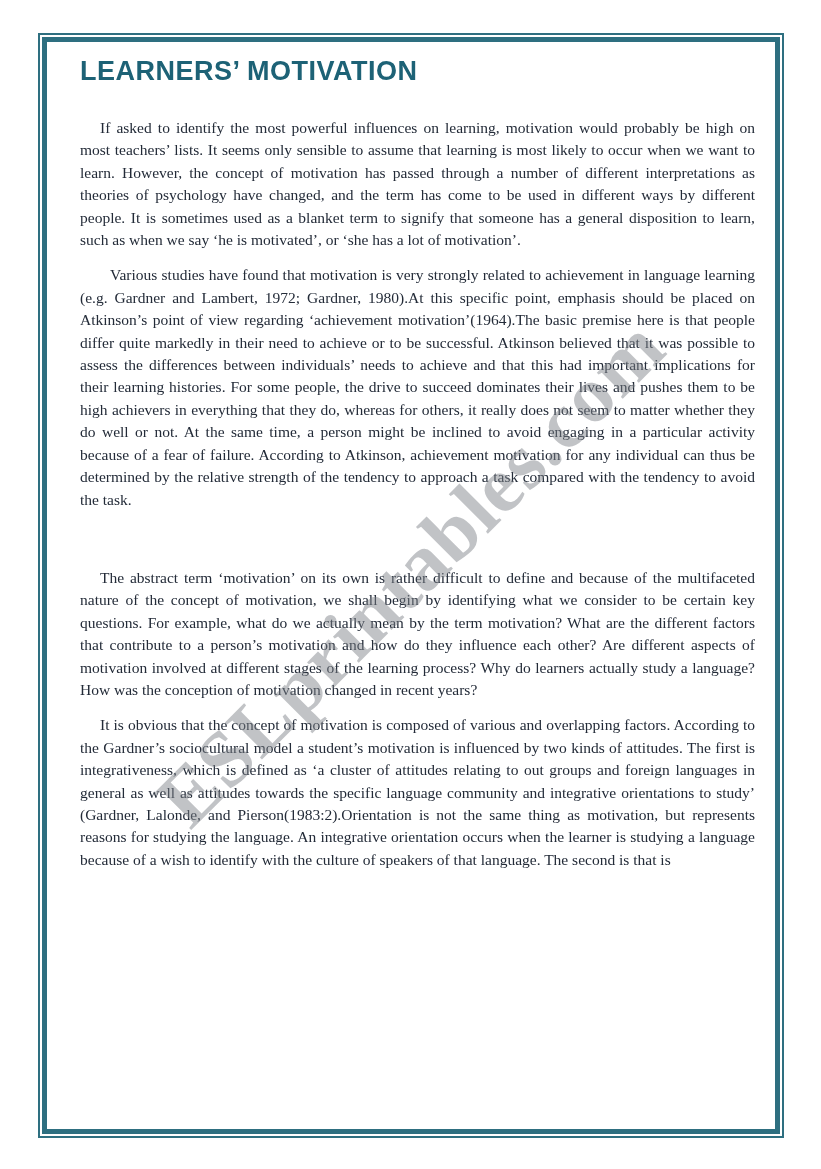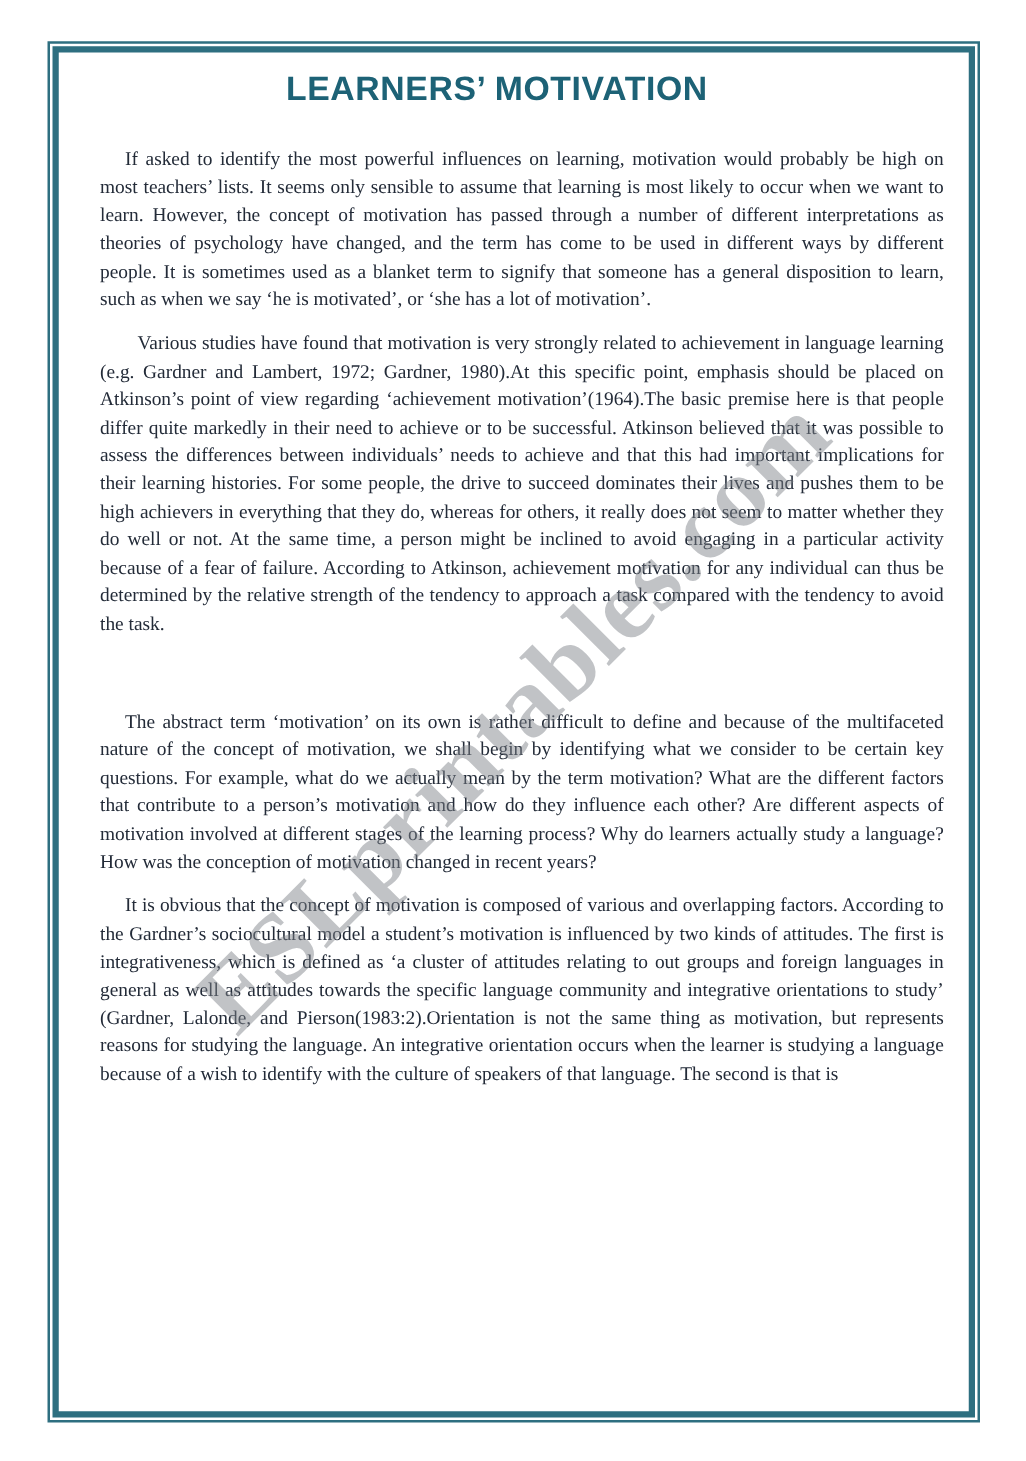--- a/index.html
+++ b/index.html
@@ -42,21 +42,21 @@
     position: relative;
     z-index: 1;
     padding: 56px 66px 0 80px;
   }
   .title {
     font-family: "Liberation Sans", "DejaVu Sans", sans-serif;
     font-size: 27px;
     font-weight: bold;
     letter-spacing: 0.5px;
     color: #1d6276;
-    text-align: center;
+    text-align: left;
     margin: 0 40px 30px 0;
   }
   .para {
     font-size: 15.5px;
     line-height: 22.4px;
     color: #232b38;
     text-align: justify;
     margin: 12px 0 13px 0;
   }
   .indent  { text-indent: 20px; }

